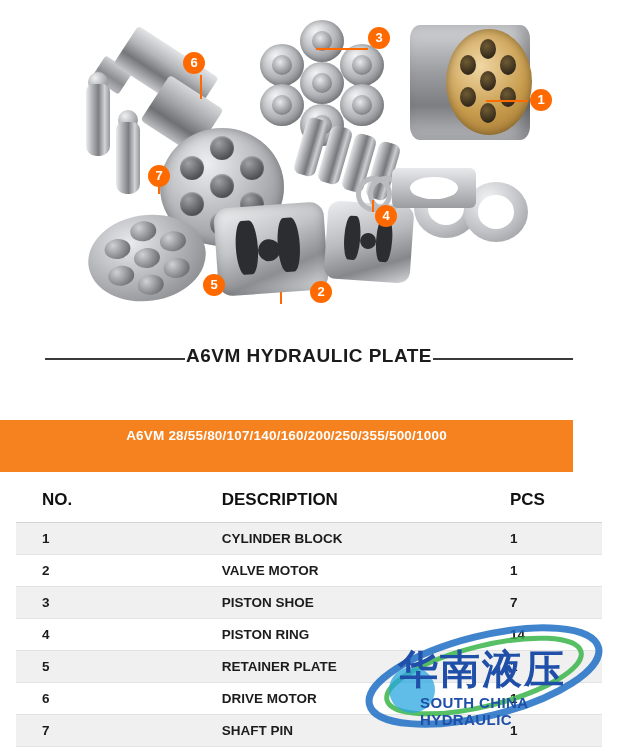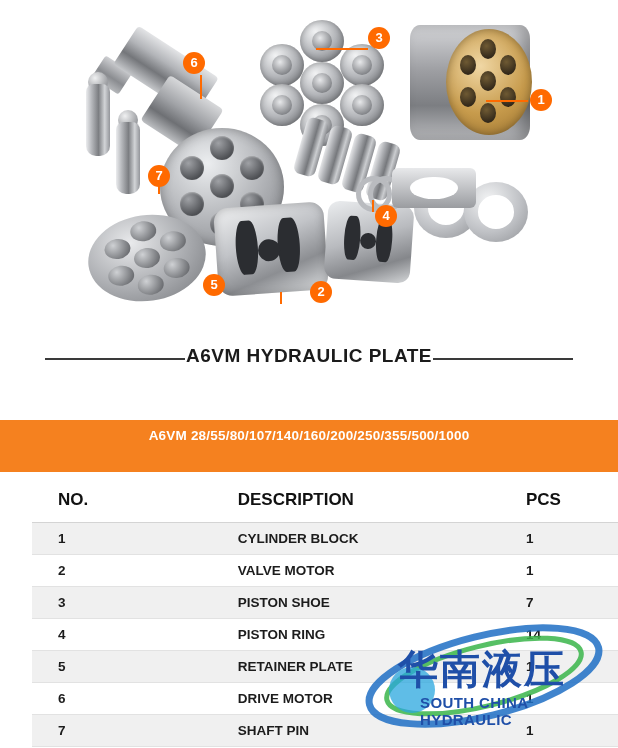--- a/index.html
+++ b/index.html
@@ -305,37 +305,37 @@
     font-weight: bold;
     color: #1f4fa8;
     letter-spacing: .4px;
   }
 
   
   .model-header {
     position: absolute;
     left: 0;
     top: 420px;
-    width: 618px;
+    width: 573px;
     height: 52px;
     background: #f5811f;
     color: #ffffff;
     text-align: center;
     font-size: 13.5px;
     font-weight: bold;
     line-height: 20px;
     padding-top: 6px;
     box-sizing: border-box;
   }
   .model-line { letter-spacing: .2px; }
 
   
   .parts-table {
     position: absolute;
-    left: 32px;
+    left: 16px;
     top: 480px;
     width: 586px;
     border-collapse: collapse;
   }
   .parts-table th {
     font-size: 17px;
     font-weight: bold;
     color: #111111;
     padding: 10px 0 12px 0;
     text-align: left;

